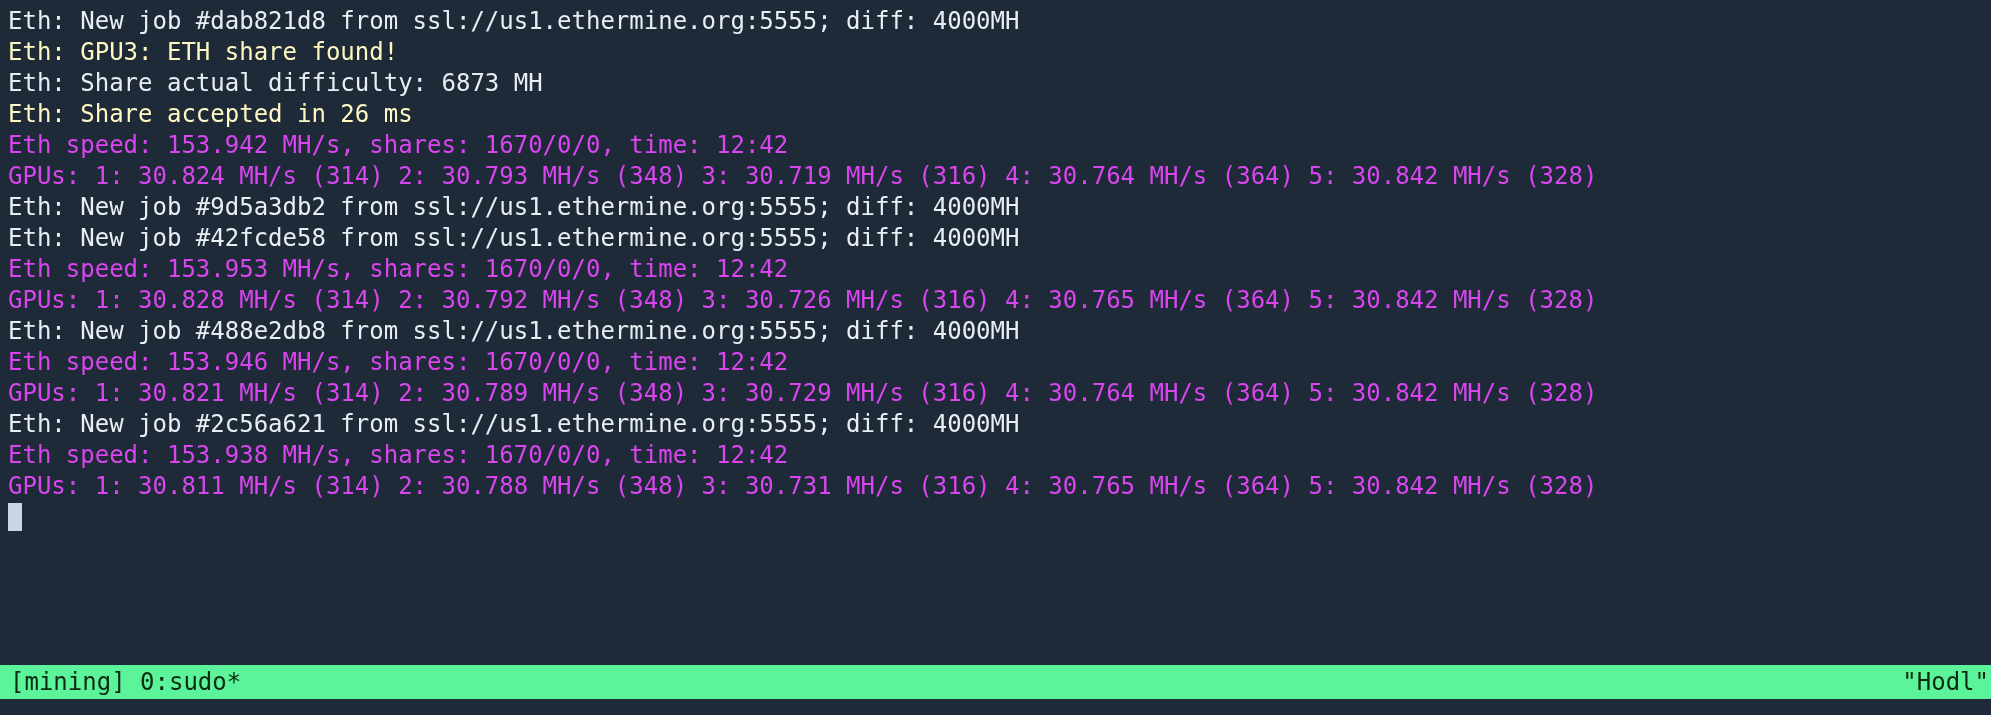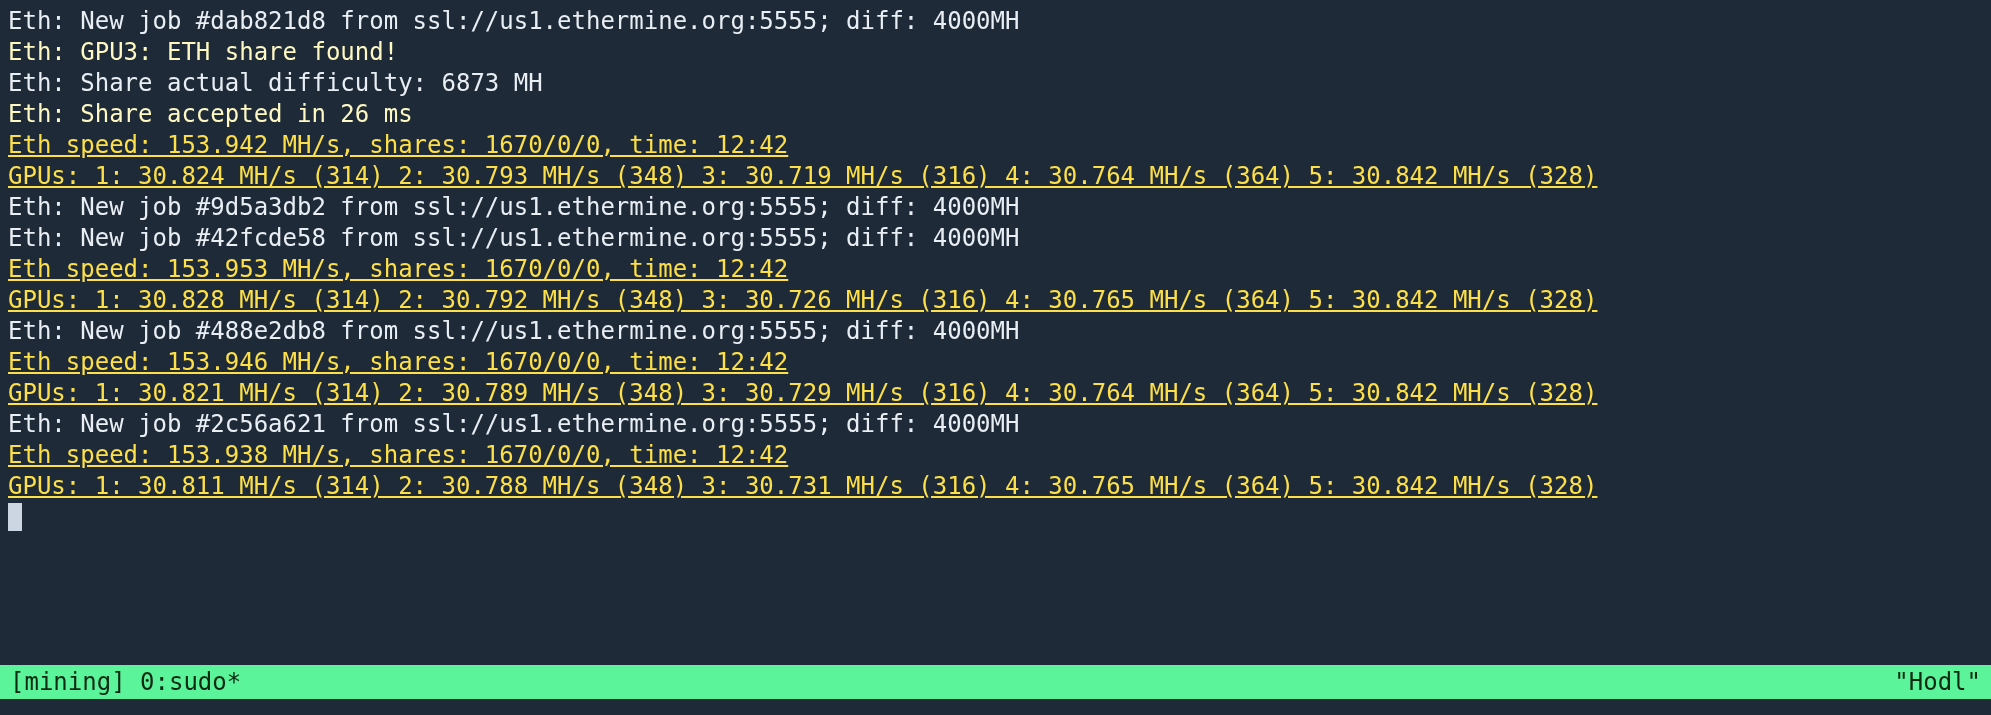--- a/index.html
+++ b/index.html
@@ -9,31 +9,31 @@
     background: #1e2a38;
     font-family: "Menlo", "Consolas", "DejaVu Sans Mono", monospace;
     font-size: 24px;
     line-height: 31px;
     overflow: hidden;
   }
   .terminal {
     display: flex;
     flex-direction: column;
     height: 100%;
-    padding: 6px 8px 0 8px;
+    padding: 6px 0 0 8px;
   }
   .log {
     flex: 1 1 auto;
     white-space: pre;
     color: #cbd6e2;
   }
   .line { display: block; }
   .c-white  { color: #e8eef4; }
   .c-green  { color: #fef9c3; }
-  .c-cyan   { color: #fde047; text-decoration: underline; }
+  .c-cyan   { color: #d946ef; }
   .cursor {
     display: inline-block;
     width: 14px;
     height: 28px;
     background: #cbd6e2;
     vertical-align: text-bottom;
   }
   .statusbar {
     display: flex;
     justify-content: space-between;

